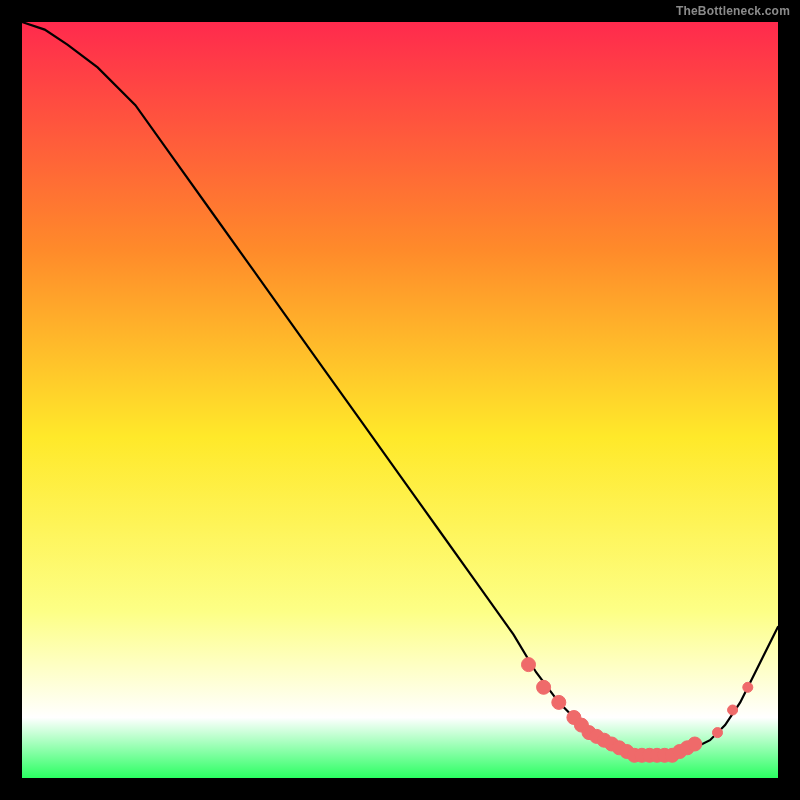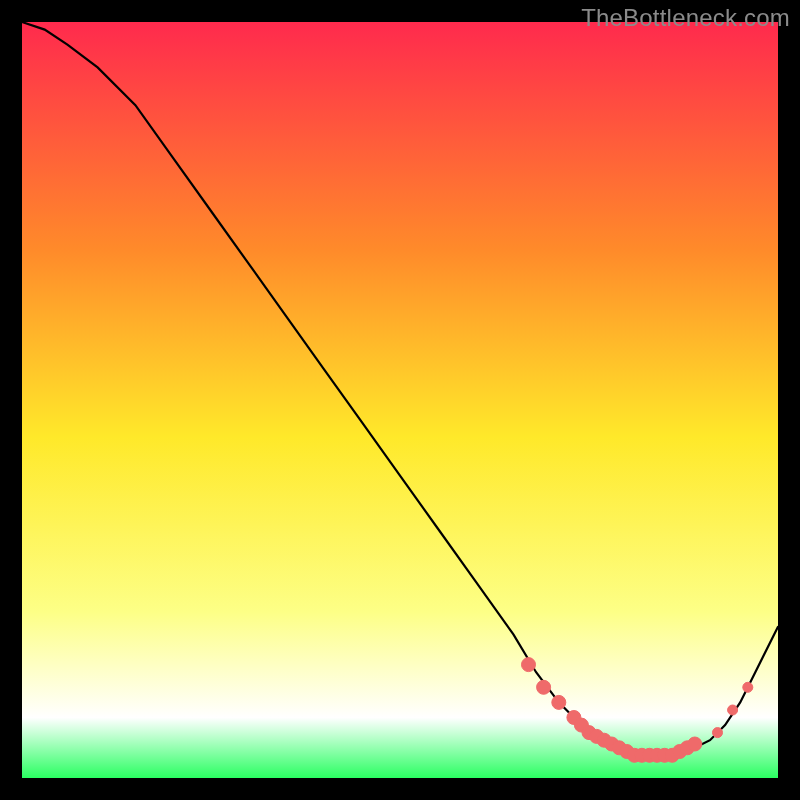--- a/index.html
+++ b/index.html
@@ -19,22 +19,22 @@
   svg {
     position: absolute;
     top: 0;
     left: 0;
   }
   .watermark {
     position: absolute;
     top: 4px;
     right: 10px;
     font-family: Arial, Helvetica, sans-serif;
-    font-size: 24px;
-    font-weight: 400;
+    font-size: 12px;
+    font-weight: 700;
     color: #8b8b8b;
     letter-spacing: 0.2px;
     user-select: none;
   }
 </style>
 </head>
 <body>
 
 <div class="stage">
   <svg id="plot" width="800" height="800" viewBox="0 0 800 800">

